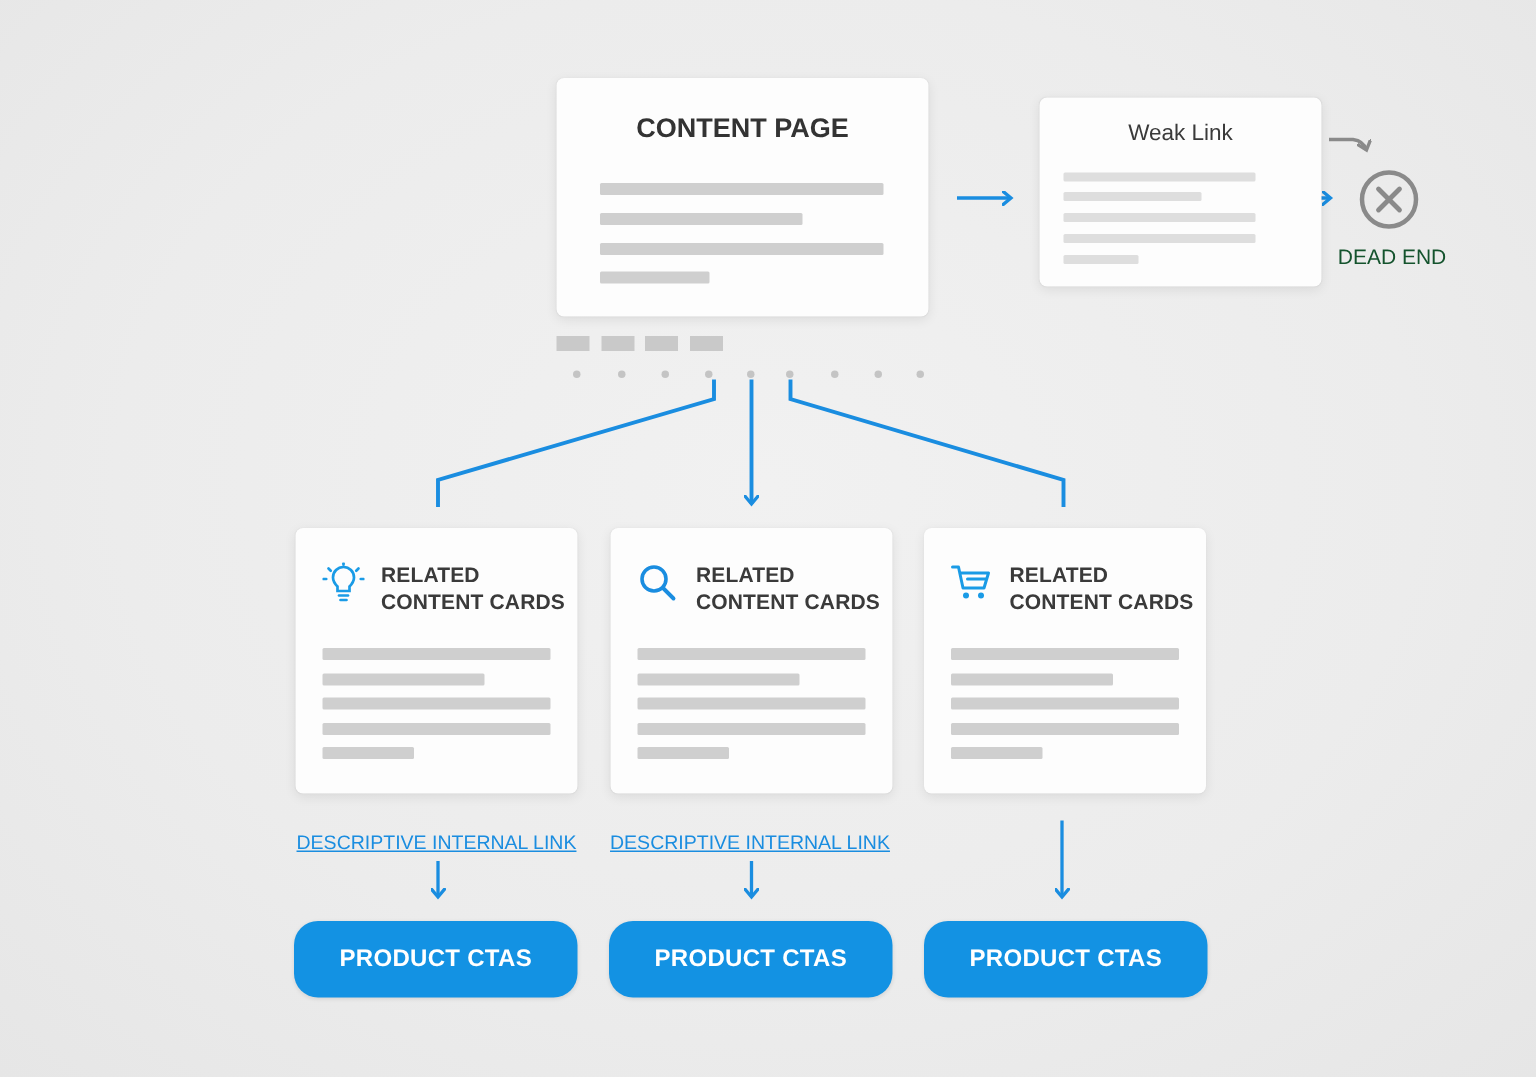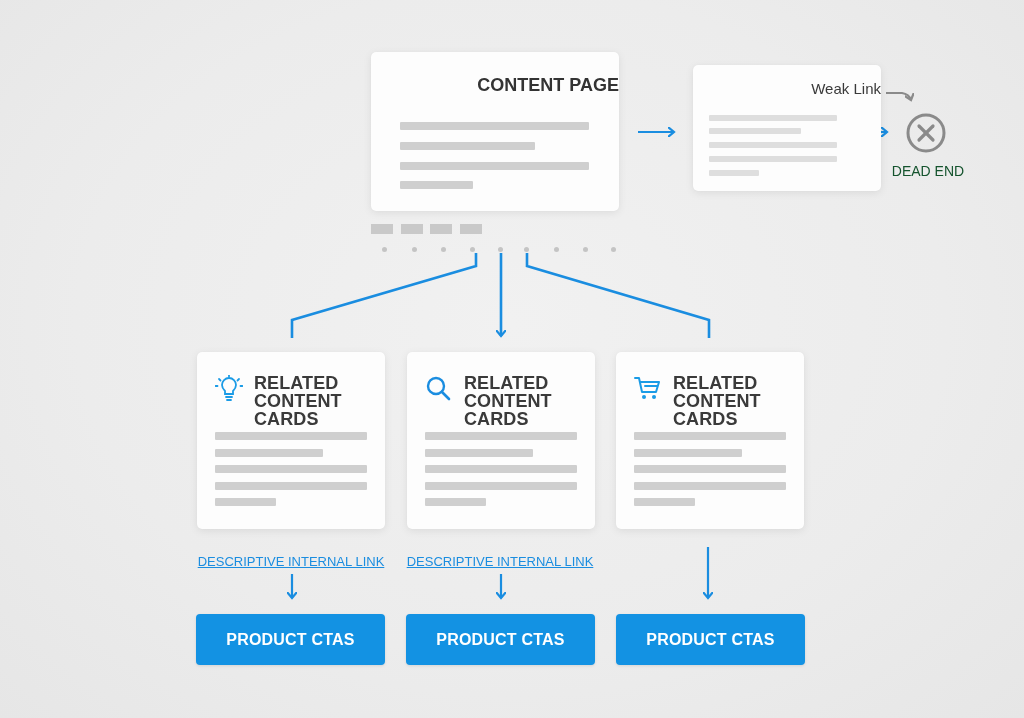--- a/index.html
+++ b/index.html
@@ -8,37 +8,37 @@
     background: radial-gradient(ellipse at 50% 45%, #f1f1f1 0%, #ececec 60%, #e6e6e6 100%);
     font-family: "Liberation Sans", "DejaVu Sans", sans-serif;
   }
   .card {
     position:absolute; background:#fdfdfd; border-radius:5px;
     box-shadow: 0 2px 8px rgba(0,0,0,0.08), 0 0 1px rgba(0,0,0,0.06);
   }
   .bar { position:absolute; height:8px; background:#cfcfcf; border-radius:1px; }
   .bar.light { background:#dedede; height:6px; }
   .title {
-    position:absolute; left:0; right:0; text-align:right;
+    position:absolute; left:0; right:0; text-align:center;
     color:#333; font-weight:bold;
   }
   .svg-layer { position:absolute; left:0; top:0; pointer-events:none; }
   .small-block { position:absolute; width:22px; height:10px; background:#c9c9c9; }
   .dot { position:absolute; width:5px; height:5px; border-radius:50%; background:#c4c4c4; }
   .card-head {
-    position:absolute; left:57px; top:22px; font-size:18px; font-weight:bold;
+    position:absolute; left:57px; top:22px; font-size:14px; font-weight:bold;
     color:#3a3a3a; line-height:18px; letter-spacing:0.1px;
   }
   .card-icon { position:absolute; left:18px; top:23px; width:28px; height:28px; }
   .link-text {
     position:absolute; font-size:13px; color:#1a8de0; text-decoration:underline;
     white-space:nowrap; text-align:center; width:200px;
   }
   .cta {
-    position:absolute; width:189px; height:51px; background:#1392e3; border-radius:4px;
+    position:absolute; width:189px; height:51px; background:#1392e3; border-radius:16px;
     color:#fff; font-weight:bold; font-size:16px; display:flex; align-items:center;
     justify-content:center; letter-spacing:0.2px;
     box-shadow: 0 1px 3px rgba(0,0,0,0.1);
   }
   .dead-label {
     position:absolute; left:884px; top:163px; width:88px; text-align:center;
     font-size:14px; font-weight:normal; color:#14532d;
   }
 </style>
 </head>

